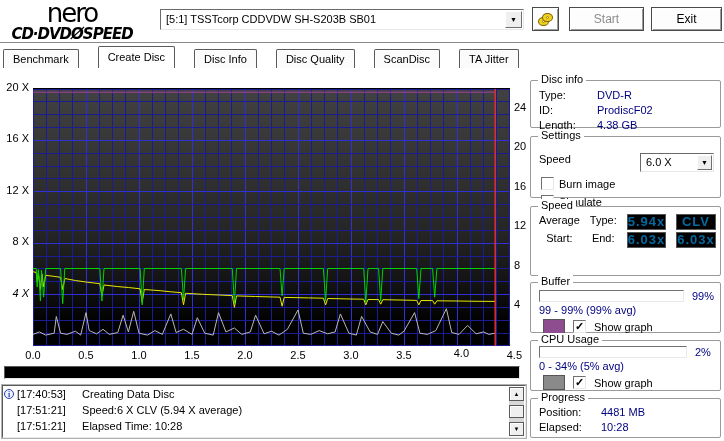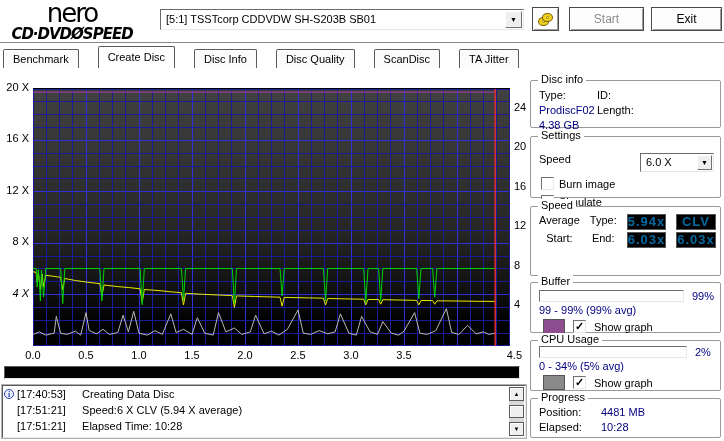--- a/index.html
+++ b/index.html
@@ -228,28 +228,29 @@
       <span class="tick" style="left: 514px; top: 188.923px; width: 24px; text-align: left;">8</span>
       <span class="tick" style="left: 514px; top: 228.462px; width: 24px; text-align: left;">4</span>
       <span class="tick" style="left: 21px; top: 279px; width: 24px; text-align: center;">0.0</span>
       <span class="tick" style="left: 74px; top: 279px; width: 24px; text-align: center;">0.5</span>
       <span class="tick" style="left: 127px; top: 279px; width: 24px; text-align: center;">1.0</span>
       <span class="tick" style="left: 180px; top: 279px; width: 24px; text-align: center;">1.5</span>
       <span class="tick" style="left: 233px; top: 279px; width: 24px; text-align: center;">2.0</span>
       <span class="tick" style="left: 286px; top: 279px; width: 24px; text-align: center;">2.5</span>
       <span class="tick" style="left: 339px; top: 279px; width: 24px; text-align: center;">3.0</span>
       <span class="tick" style="left: 392px; top: 279px; width: 24px; text-align: center;">3.5</span>
-      <span class="tick" style="left: 445px; top: 296px; width: 24px; text-align: right;">4.0</span>
+      <span class="tick" style="left: 445px; top: 277px; width: 24px; text-align: right;">4.0</span>
       <span class="tick" style="left: 498px; top: 279px; width: 24px; text-align: right;">4.5</span>
     </div>
 
   <div class="group" id="g-discinfo">
     <span class="legend">Disc info</span>
     <div class="rows">
       <span>Type:</span>
+      <span class="navy">DVD-R</span>
       <span>ID:</span>
       <span class="navy">ProdiscF02</span>
       <span>Length:</span>
       <span class="navy">4.38 GB</span>
     </div>
   </div>
 
   <div class="group" id="g-settings">
     <span class="legend">Settings</span>
     <div class="speedrow">

